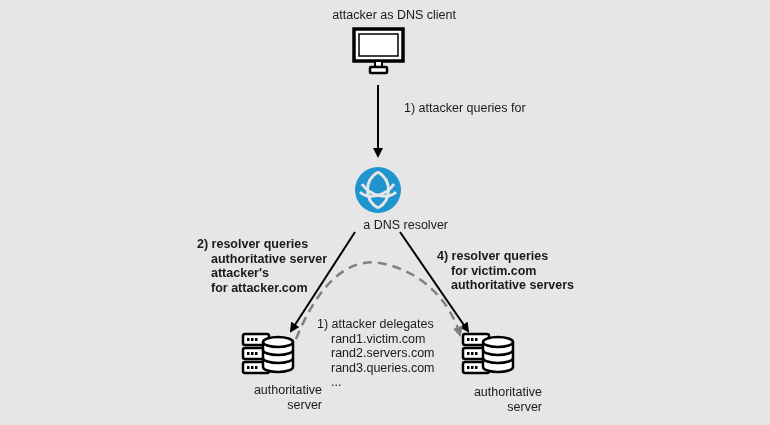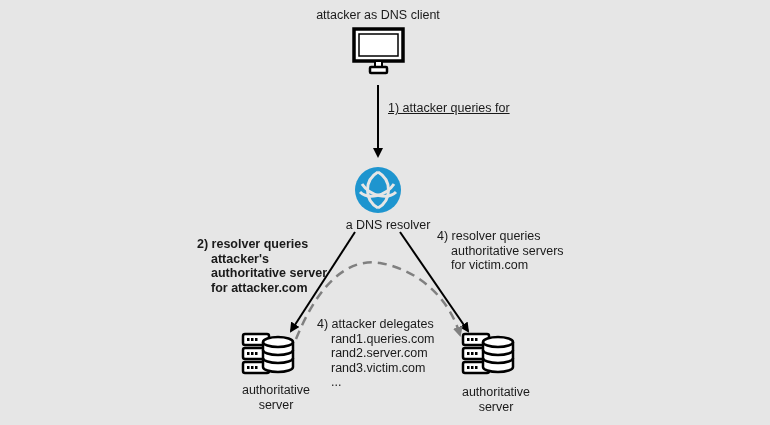--- a/index.html
+++ b/index.html
@@ -2,21 +2,21 @@
 <html><head>
   <meta charset="utf-8">
   <style>
     html, body { margin: 0; padding: 0; }
     body { width: 770px; height: 425px; background: #e6e6e6; overflow: hidden; font-family: "Liberation Sans", sans-serif; color: #111; }
     #stage { position: relative; width: 770px; height: 425px; }
     svg#diagram { position: absolute; left: 0; top: 0; }
     .lbl { position: absolute; font-size: 12.5px; line-height: 14.5px; color: #1a1a1a; white-space: nowrap; }
     .lbl .l { display: block; }
     .indent { padding-left: 14px; }
-    .center { text-align: center; }
+    .center { text-align: right; }
   </style>
 </head>
 <body>
 
 <div id="stage">
   <svg id="diagram" width="770" height="425" viewBox="0 0 770 425">
     <defs>
       <marker id="ah" markerWidth="10" markerHeight="10" refX="8" refY="5" orient="auto" markerUnits="userSpaceOnUse">
         <path d="M0,0 L10,5 L0,10 Z" fill="#000"></path>
       </marker>
@@ -106,37 +106,37 @@
 
   <div class="lbl center" style="left:230px; top:383px; width:92px;">
     <span class="l">authoritative</span>
     <span class="l">server</span>
   </div>
   <div class="lbl center" style="left:450px; top:385px; width:92px;">
     <span class="l">authoritative</span>
     <span class="l">server</span>
   </div>
 
-  <div class="lbl" style="left:388px; top:101px;text-decoration:underline;">
+  <div class="lbl" style="left:404px; top:101px;">
     <span class="l">1) attacker queries for</span>
   </div>
 
   <div class="lbl" style="left:197px; top:237px;font-weight:bold;">
     <span class="l">2) resolver queries</span>
+    <span class="l indent">authoritative server</span>
     <span class="l indent">attacker's</span>
-    <span class="l indent">authoritative server</span>
     <span class="l indent">for attacker.com</span>
   </div>
 
-  <div class="lbl" style="left:437px; top:229px;">
+  <div class="lbl" style="left:437px; top:249px;font-weight:bold;">
     <span class="l">4) resolver queries</span>
+    <span class="l indent">for victim.com</span>
     <span class="l indent">authoritative servers</span>
-    <span class="l indent">for victim.com</span>
   </div>
 
   <div class="lbl" style="left:317px; top:317px;">
-    <span class="l">4) attacker delegates</span>
-    <span class="l indent">rand1.queries.com</span>
-    <span class="l indent">rand2.server.com</span>
-    <span class="l indent">rand3.victim.com</span>
+    <span class="l">1) attacker delegates</span>
+    <span class="l indent">rand1.victim.com</span>
+    <span class="l indent">rand2.servers.com</span>
+    <span class="l indent">rand3.queries.com</span>
     <span class="l indent">...</span>
   </div>
 </div>
 
 </body></html>

